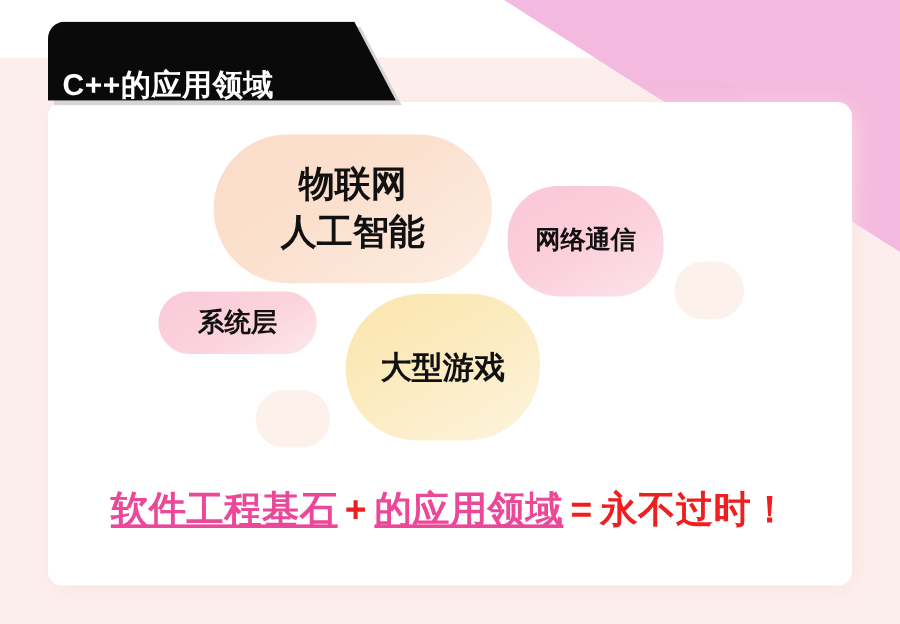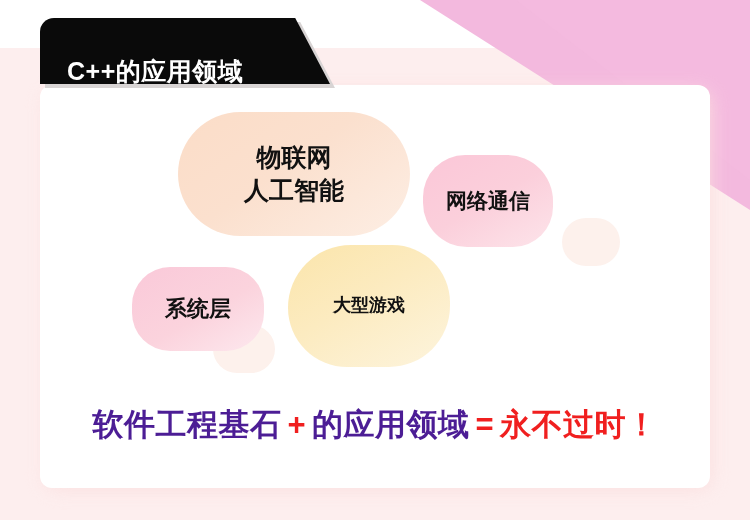--- a/index.html
+++ b/index.html
@@ -103,21 +103,21 @@
     border-radius: 14px 10px 0 0;
     clip-path: polygon(0 0, 88% 0, 100% 100%, 0 100%);
     display: flex;
     align-items: center;
   }
   .ribbon-text {
     color: #ffffff;
     font-size: 25px;
     font-weight: 700;
     letter-spacing: .5px;
-    padding-left: 27px;
+    padding-left: 12px;
     line-height: 1;
     white-space: nowrap;
     margin-top: 40px;
   }
 
   
   .bubble {
     position: absolute;
     display: flex;
     align-items: center;
@@ -128,44 +128,43 @@
     line-height: 1.32;
     box-sizing: border-box;
   }
   .bubble span { display: block; }
 
   .bubble-iot {
     left: 178px; top: 112px;
     width: 232px; height: 124px;
     border-radius: 62px;
     background: linear-gradient(145deg, #fbddc8 0%, #fbe0ce 45%, #fdeee4 100%);
-    font-size: 25px;
+    font-size: 30px;
   }
   .bubble-net {
     left: 423px; top: 155px;
     width: 130px; height: 92px;
     border-radius: 42px 46px 40px 44px;
     background: linear-gradient(150deg, #fbc7d8 0%, #fbcfdb 50%, #fde4ea 100%);
     font-size: 21px;
     align-items: center;
   }
   .bubble-sys {
     left: 132px; top: 243px;
-    width: 132px; height: 84px;
+    width: 132px; height: 52px;
     border-radius: 38px;
     background: linear-gradient(150deg, #fac9d9 0%, #fbd3dd 55%, #fde8ee 100%);
     font-size: 22px;
-    margin-top: 24px;
   }
   .bubble-game {
     left: 288px; top: 245px;
     width: 162px; height: 122px;
     border-radius: 72px 66px 70px 68px;
     background: linear-gradient(150deg, #fbe5ab 0%, #fcebc0 45%, #fdf4dd 100%);
-    font-size: 18px;
+    font-size: 26px;
     font-weight: 700;
   }
   .bubble-app {
     left: 488px; top: 262px;
     width: 108px; height: 62px;
     border-radius: 34px;
     background: linear-gradient(150deg, #fbdcc6 0%, #fce2d1 55%, #fdeee5 100%);
     font-size: 19px;
   }
 
@@ -183,21 +182,21 @@
     position: absolute;
     left: 0; top: 404px;
     width: 750px;
     text-align: center;
     font-size: 31px;
     font-weight: 800;
     letter-spacing: .5px;
     color: #111111;
     white-space: nowrap;
   }
-  .tagline .blk { color: #4c1d95; }
+  .tagline .blk { color: #ec4899; text-decoration: underline; }
   .tagline .red { color: #f01f1f; }
   .tagline .op  { padding: 0 6px; }
 </style>
 </head>
 <body>
 
 <div id="stage">
 
   <div class="bg-base"></div>
   <div class="bg-pink-field"></div>

